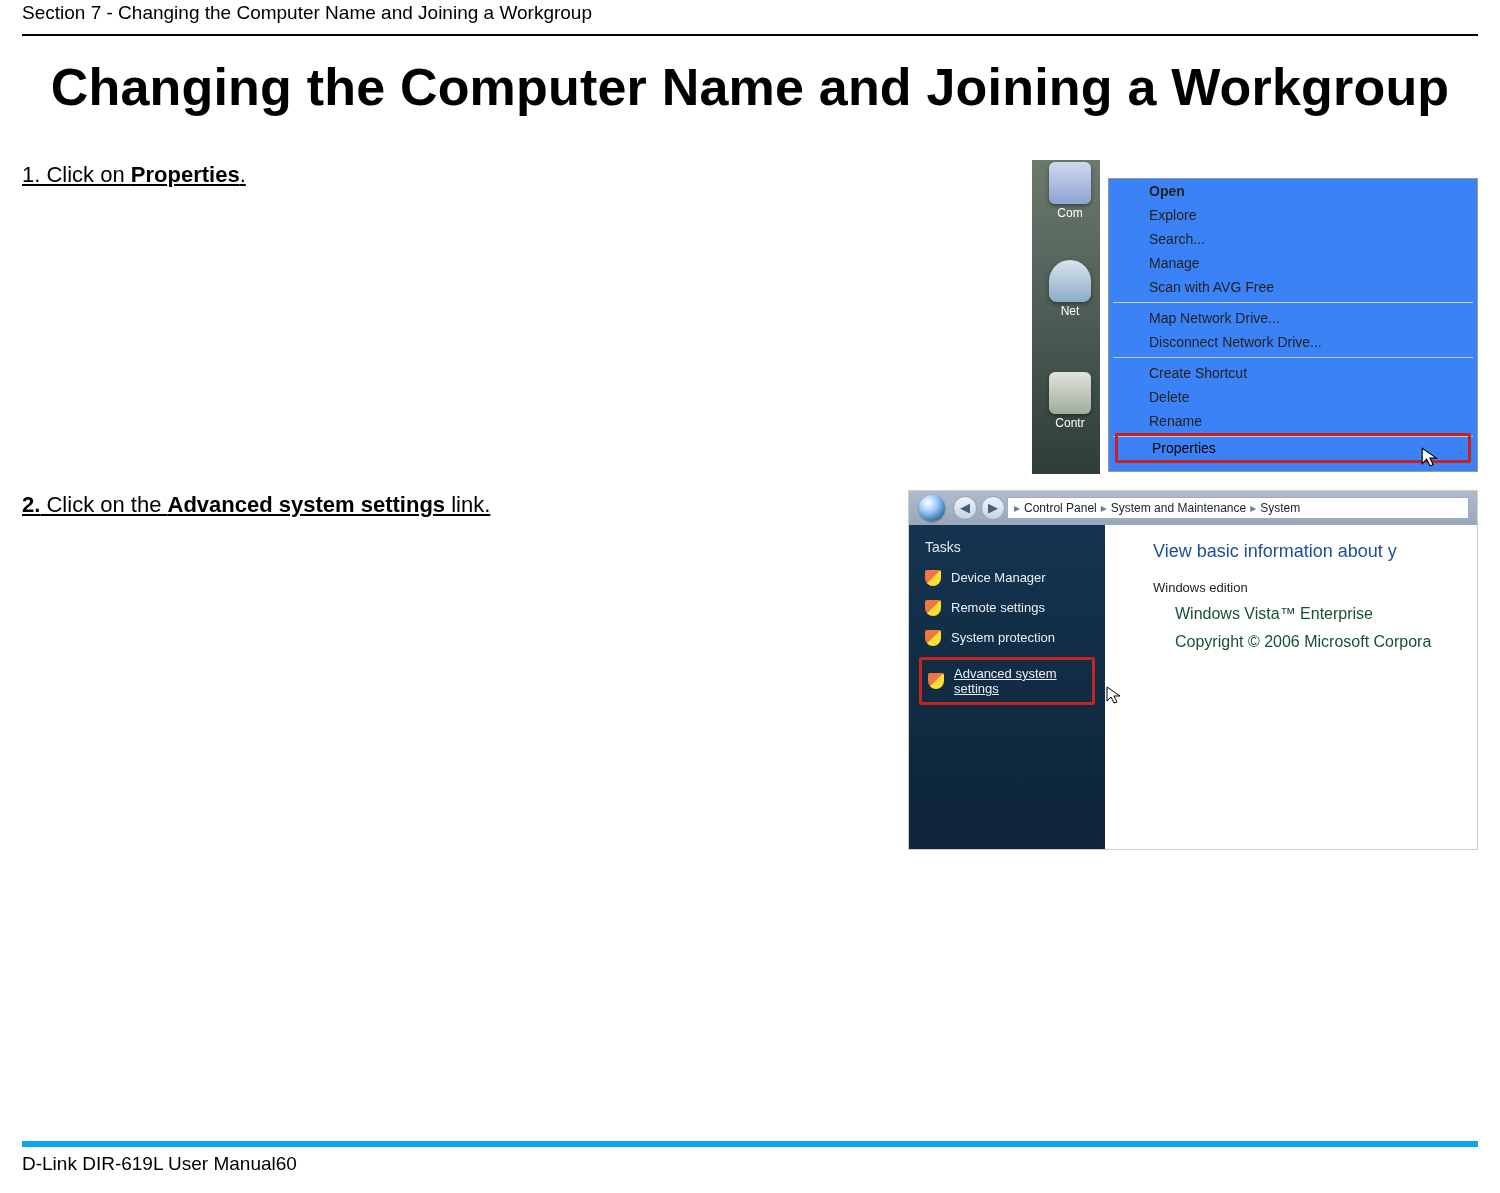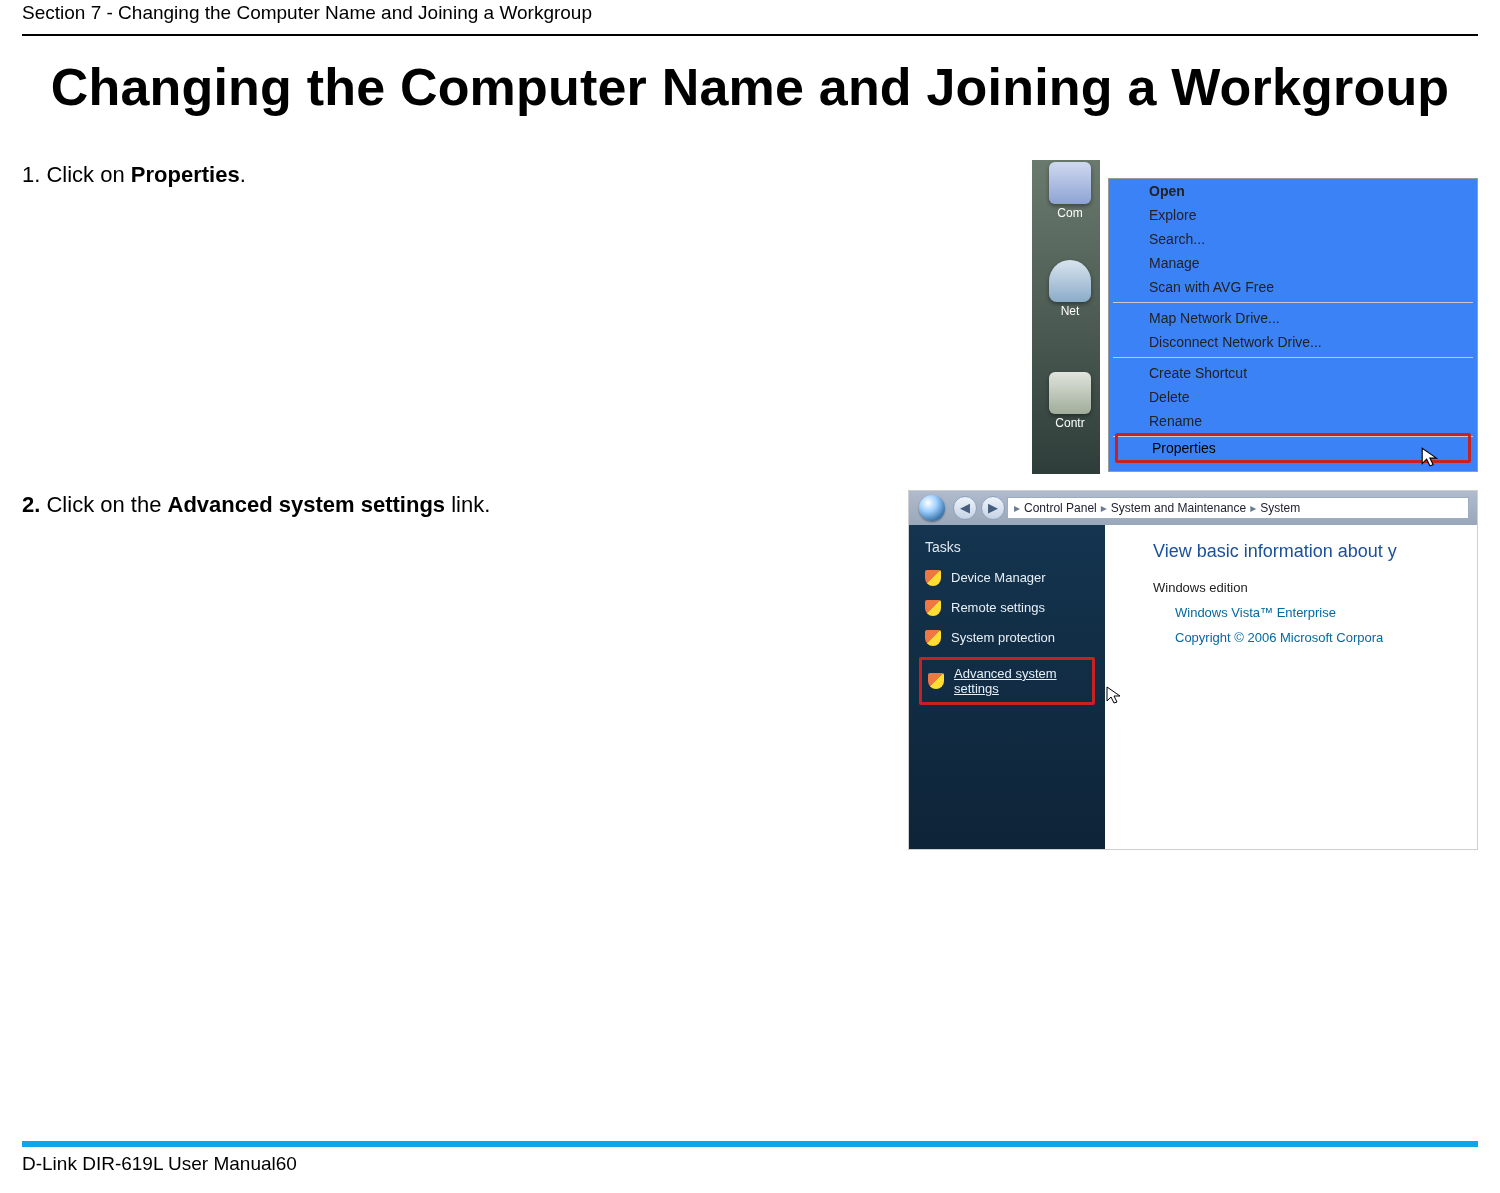--- a/index.html
+++ b/index.html
@@ -46,20 +46,21 @@
     align-items:flex-start;
     justify-content:space-between;
     margin-top:42px;
   }
   .step-row.step2 { margin-top:16px;gap:32px; }
   .step-text {
     font-size:22px;
     flex:1;
     padding-right:20px;
     line-height:1.35;
+    text-decoration:underline;
   }
   .bold { font-weight:700; }
 
   
   .shot1 {
     width:446px; height:314px;
     position:relative;
     overflow:hidden;
     font-family:"Segoe UI", Tahoma, sans-serif;
   }
@@ -180,21 +181,21 @@
     background:#fff;
     padding:16px 14px;
   }
   .right-heading {
     color:#1a4f9c; font-size:18px; font-weight:400;
   }
   .right-sub {
     margin-top:18px; font-size:13px; color:#222;
   }
   .right-line {
-    margin-left:22px; margin-top:10px; font-size:13px; color:#0369a1;
+    margin-left:22px; margin-top:10px; font-size:16px; color:#14532d;
   }
 
   
   .footer {
     position:absolute;
     left:22px; right:22px; bottom:18px;
     border-top:6px solid #0ea5e9;
     padding-top:6px;
     display:flex;
     justify-content:flex-start;

